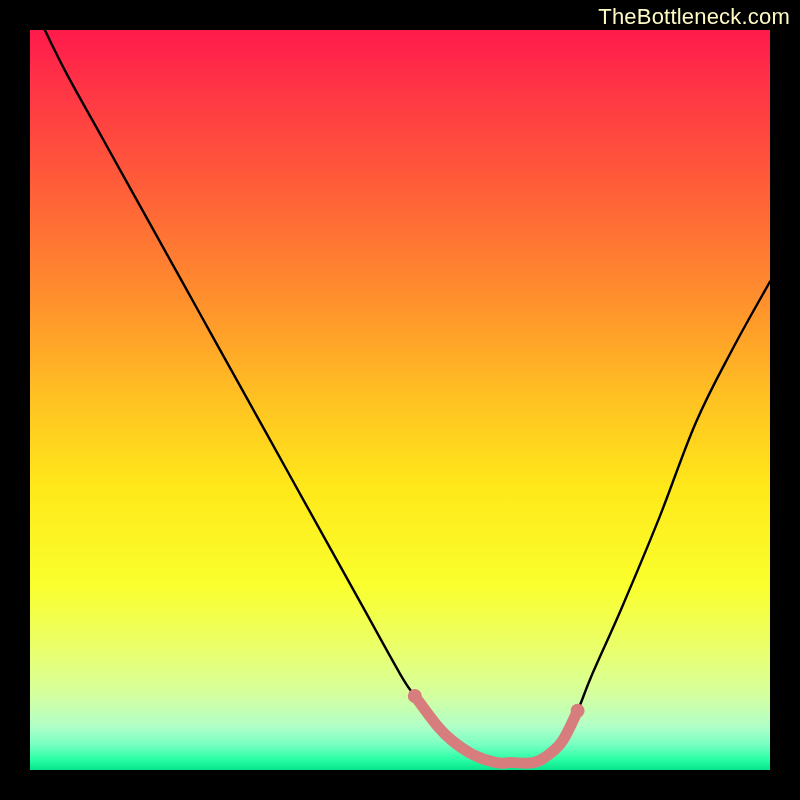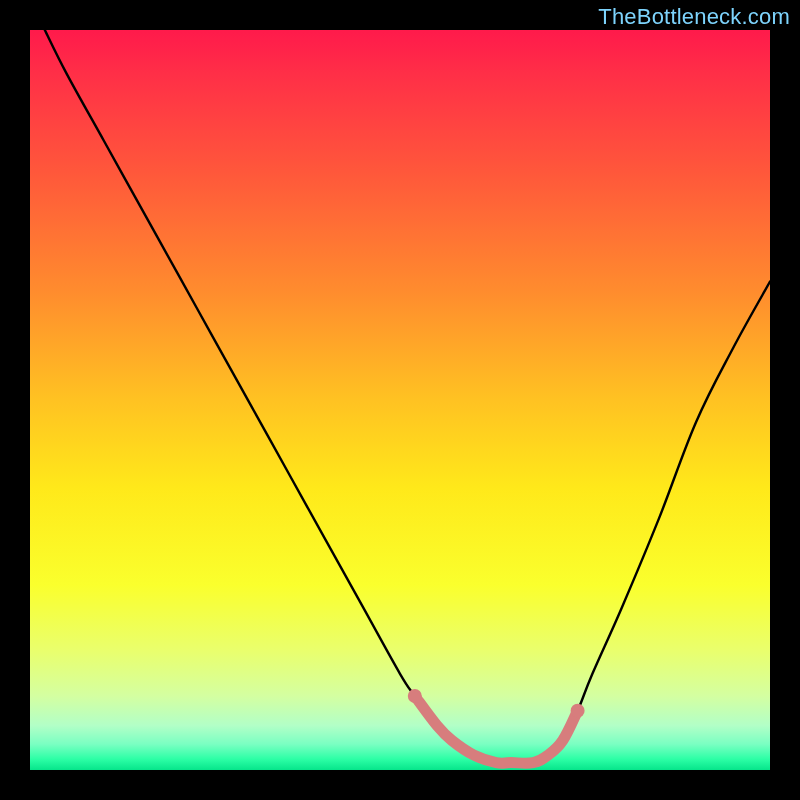--- a/index.html
+++ b/index.html
@@ -14,21 +14,21 @@
   .frame {
     position: relative;
     width: 800px;
     height: 800px;
     background: #000;
   }
   .watermark {
     position: absolute;
     top: 4px;
     right: 10px;
-    color: #7dd3fc;
+    color: #fef9c3;
     font-size: 22px;
     font-family: Arial, Helvetica, sans-serif;
     letter-spacing: 0.2px;
     z-index: 20;
     user-select: none;
   }
   .plot {
     position: absolute;
     left: 30px;
     top: 30px;

